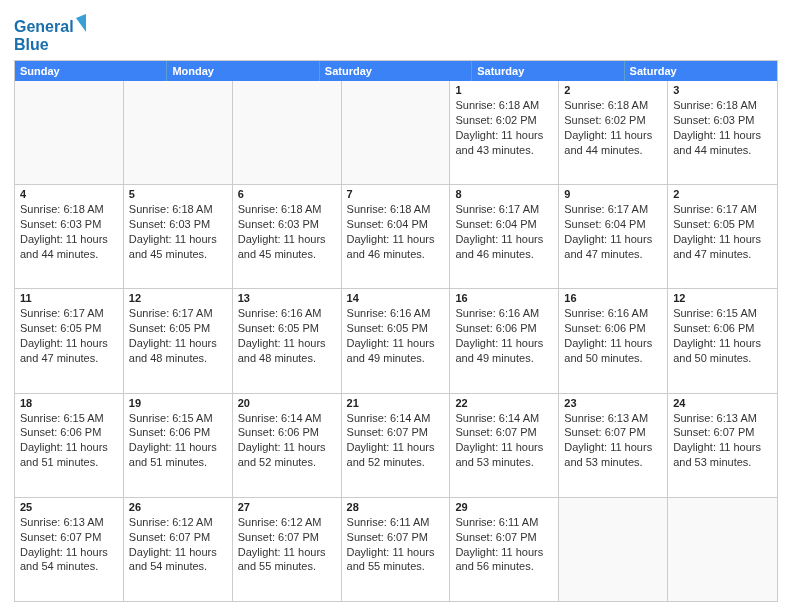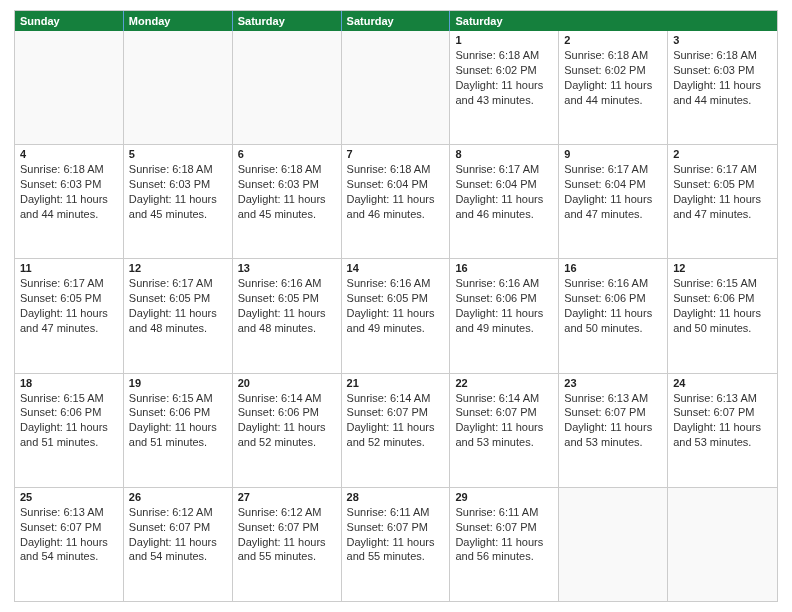--- a/index.html
+++ b/index.html
@@ -44,22 +44,22 @@
       margin-top: 2px;
     }
     .calendar {
       flex: 1;
       display: flex;
       flex-direction: column;
       border: 1px solid #ccc;
     }
     .calendar-header {
       display: grid;
-      grid-template-columns: repeat(7, 1fr);
-      background: #15803d;
+      grid-template-columns: repeat(5, 1fr);
+      background: #3b82f6;
     }
     .calendar-header .col-header {
       color: #fff;
       font-size: 11px;
       font-weight: bold;
       padding: 4px 5px;
       border-right: 1px solid #5a9fd4;
       text-align: left;
     }
     .calendar-header .col-header:last-child {
@@ -103,20 +103,33 @@
     .cell-info {
       font-size: 11px;
       line-height: 1.35;
       color: #333;
     }
   </style>
 </head>
 <body>
 
 <div class="page">
+  <div class="header">
+    <div class="logo">
+        <svg viewBox="0 0 80 40" width="80" height="40">
+          <text x="0" y="18" font-size="16" font-weight="bold" fill="#1a6fad">General</text>
+          <text x="0" y="36" font-size="16" font-weight="bold" fill="#1a6fad">Blue</text>
+          <polygon points="62,4 72,0 72,18" fill="#3a9fd4"></polygon>
+        </svg>
+      </div>
+    <div class="title-section">
+      <div class="month-title"></div>
+      <div class="location"></div>
+    </div>
+  </div>
 
   <div class="calendar">
     <div class="calendar-header" id="cal-header">
         <div class="col-header">Sunday</div>
         <div class="col-header">Monday</div>
         <div class="col-header">Saturday</div>
         <div class="col-header">Saturday</div>
         <div class="col-header">Saturday</div>
       </div>
     <div class="calendar-body" id="cal-body">

